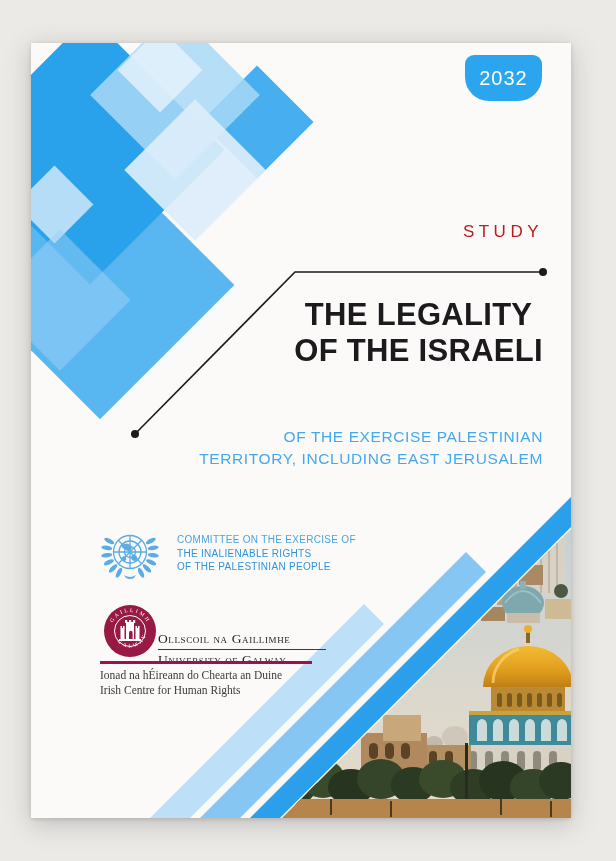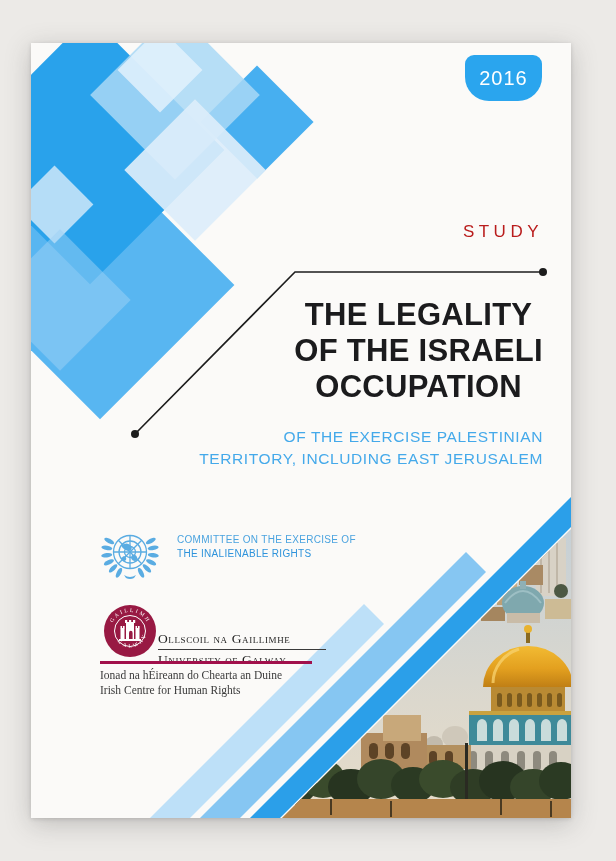--- a/index.html
+++ b/index.html
@@ -205,35 +205,34 @@
       <g stroke="#4a3a22" stroke-width="2">
         <line x1="300" y1="756" x2="300" y2="772"></line>
           <line x1="360" y1="758" x2="360" y2="774"></line>
         <line x1="470" y1="756" x2="470" y2="772"></line>
           <line x1="520" y1="758" x2="520" y2="774"></line>
       </g>
     </g>
   </svg>
 
   <div class="badge">
-    <span>2016</span>
+    <span>2032</span>
   </div>
 
   <div class="kicker">STUDY</div>
 
   <svg class="accent-line" width="540" height="775" viewBox="0 0 540 775">
     <polyline points="512,229 264,229 104,391" fill="none" stroke="#1c1c1c" stroke-width="1.6"></polyline>
     <circle cx="512" cy="229" r="4" fill="#1c1c1c"></circle>
     <circle cx="104" cy="391" r="4" fill="#1c1c1c"></circle>
   </svg>
 
   <div class="title">
     <div>THE LEGALITY</div>
     <div>OF THE ISRAELI</div>
-    <div>OCCUPATION</div>
   </div>
 
   <div class="subtitle">
     <div>OF THE EXERCISE PALESTINIAN</div>
     <div>TERRITORY, INCLUDING EAST JERUSALEM</div>
   </div>
 
   <svg class="un-logo" width="64" height="64" viewBox="0 0 64 64">
     <g fill="none" stroke="#5aace2" stroke-width="1.3">
       <circle cx="32" cy="27" r="16.5"></circle>
@@ -261,20 +260,21 @@
       <ellipse cx="32" cy="3.5" rx="2.2" ry="5.5" transform="rotate(98 32 27)"></ellipse>
       <ellipse cx="32" cy="3.5" rx="2.2" ry="5.5" transform="rotate(116 32 27)"></ellipse>
       <ellipse cx="32" cy="3.5" rx="2.2" ry="5.5" transform="rotate(134 32 27)"></ellipse>
       <ellipse cx="32" cy="3.5" rx="2.2" ry="5.5" transform="rotate(152 32 27)"></ellipse>
       <path d="M26,50 q6,4 12,0 l-2,3 q-4,2 -8,0 z"></path>
     </g>
   </svg>
   <div class="committee">
     <div class="c1">COMMITTEE ON THE EXERCISE OF</div>
     <div class="c2">THE INALIENABLE RIGHTS</div>
+    <div class="c3">OF THE PALESTINIAN PEOPLE</div>
   </div>
 
   <svg class="galway-seal" width="56" height="56" viewBox="0 0 56 56">
     <circle cx="28" cy="28" r="26" fill="#981943"></circle>
     <circle cx="28" cy="28" r="15.5" fill="none" stroke="#ffffff" stroke-width="1"></circle>
     <defs>
       <path id="arcTop" d="M9,28 a19,19 0 0 1 38,0"></path>
       <path id="arcBot" d="M11.5,28 a16.5,16.5 0 0 0 33,0"></path>
     </defs>
     <text font-size="5.5" fill="#ffffff" letter-spacing="2" font-family="Liberation Serif, serif">

